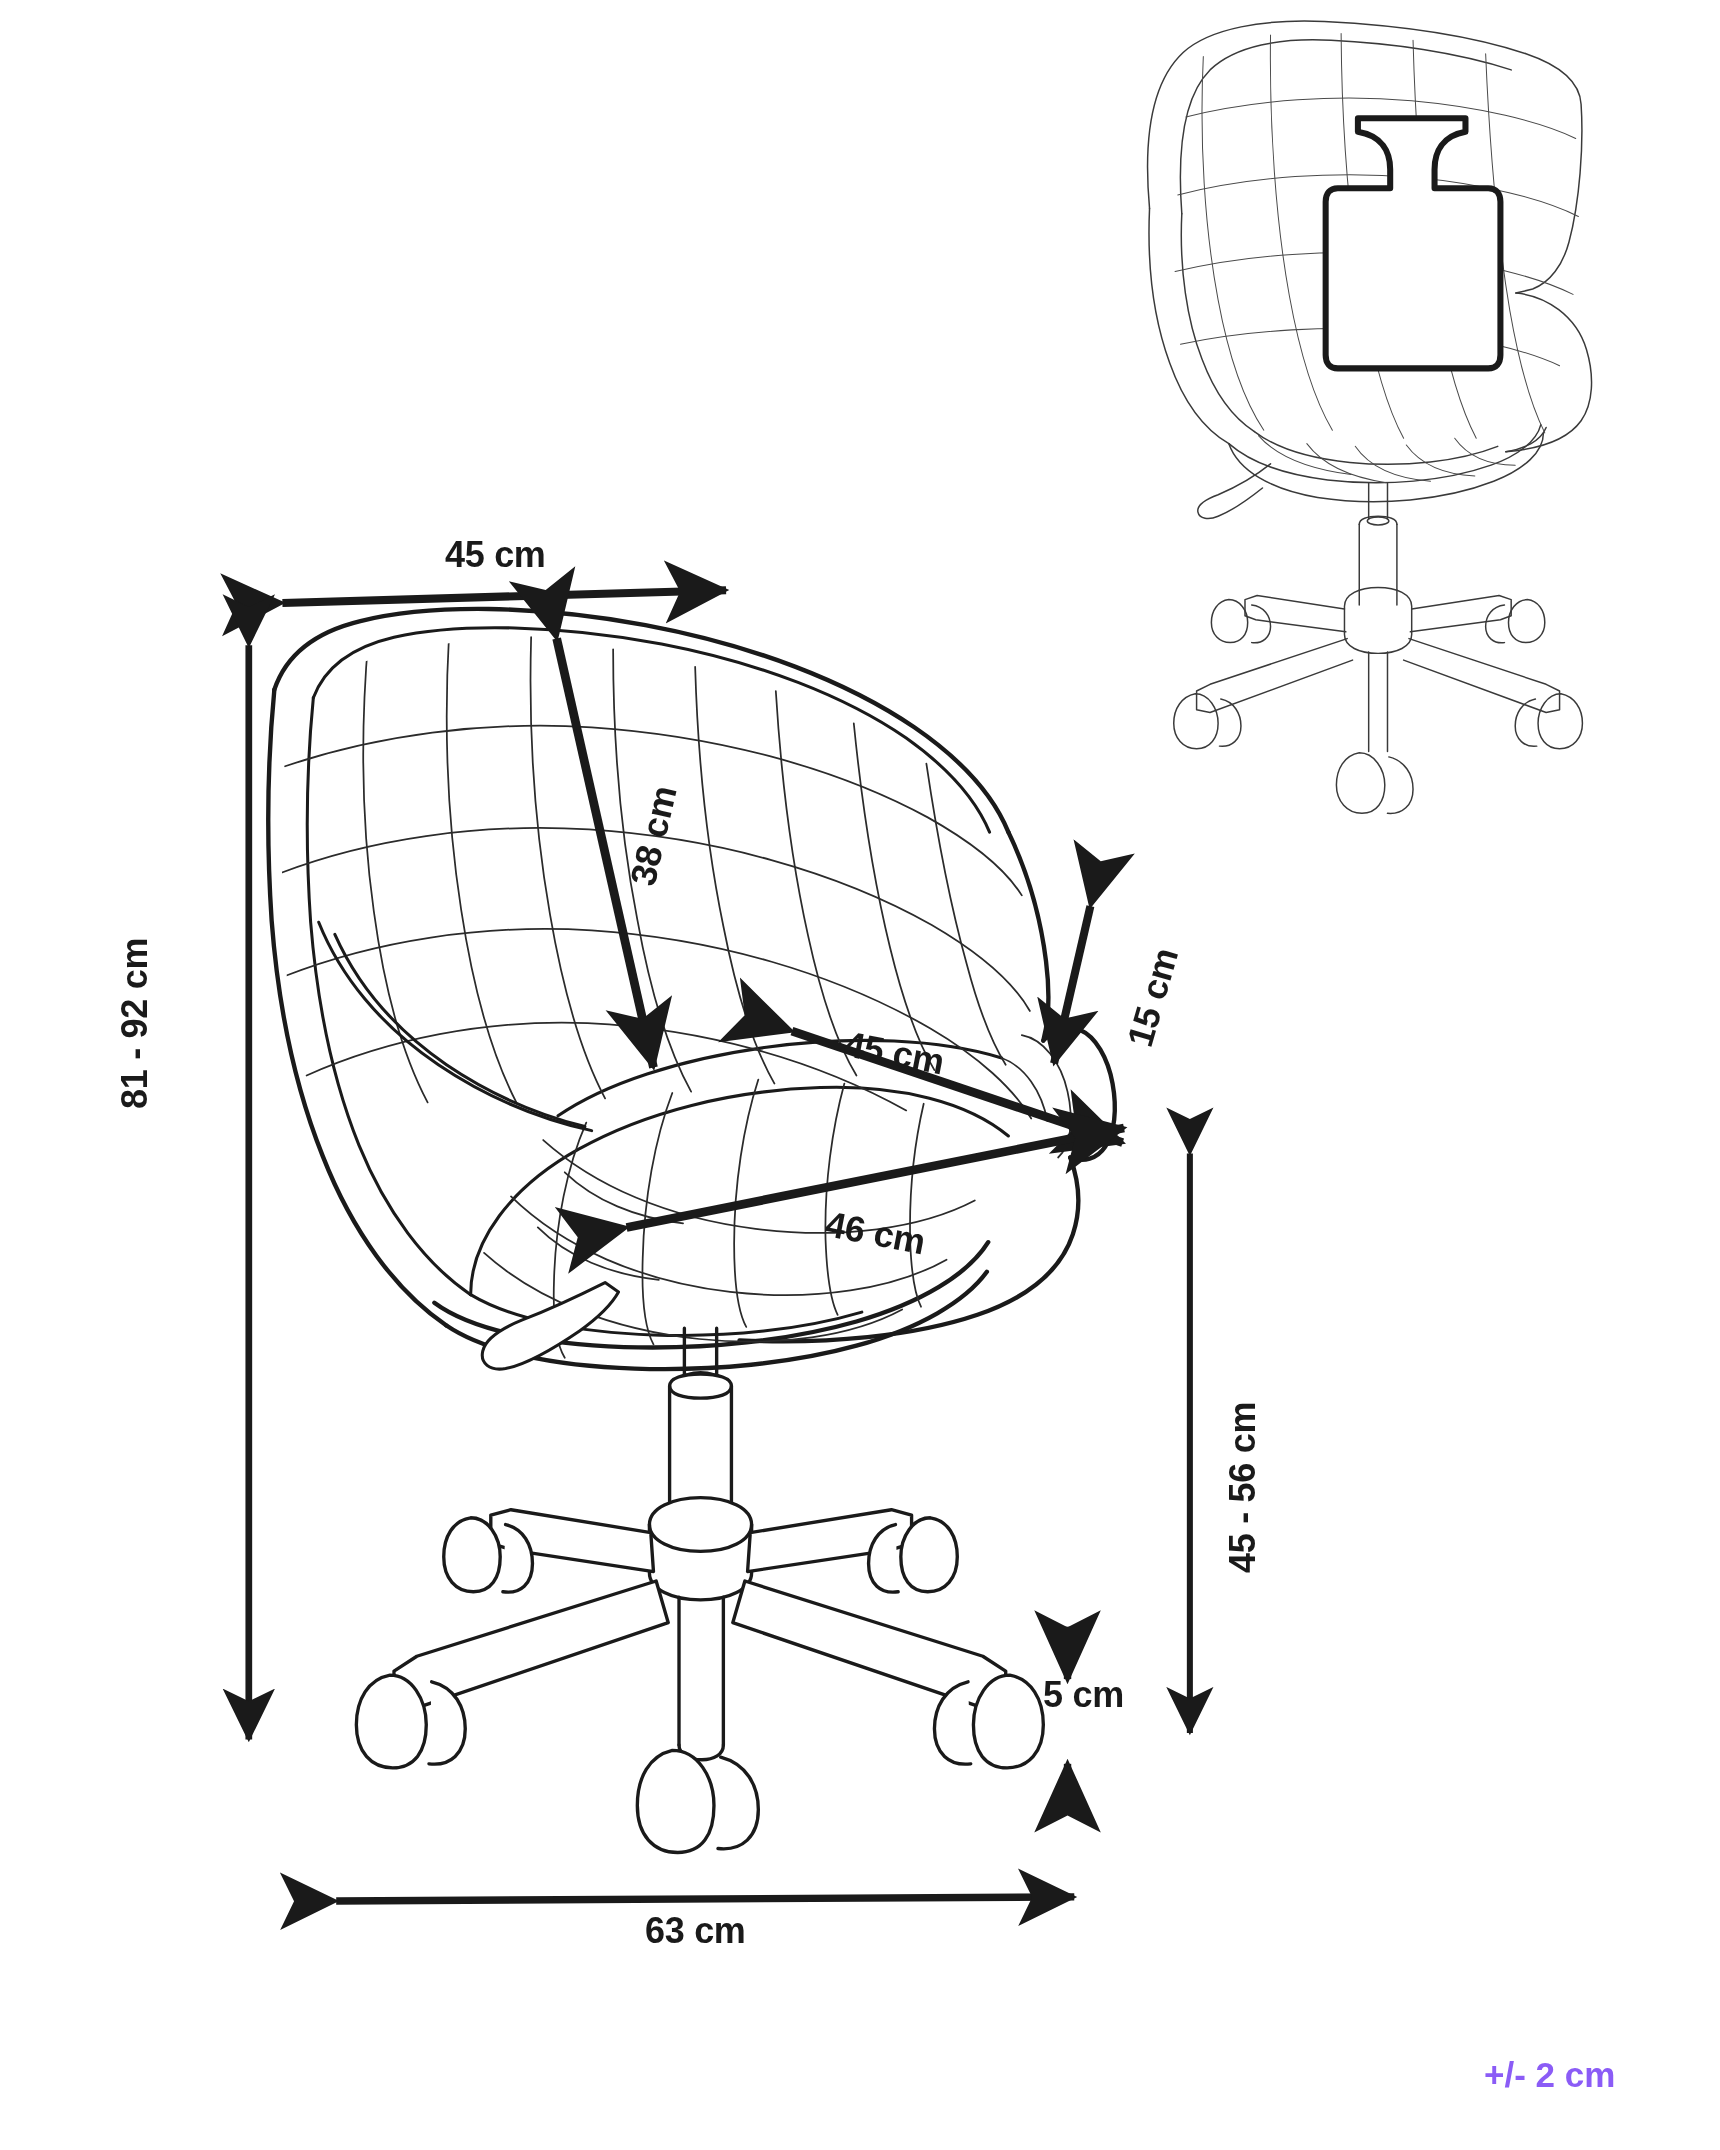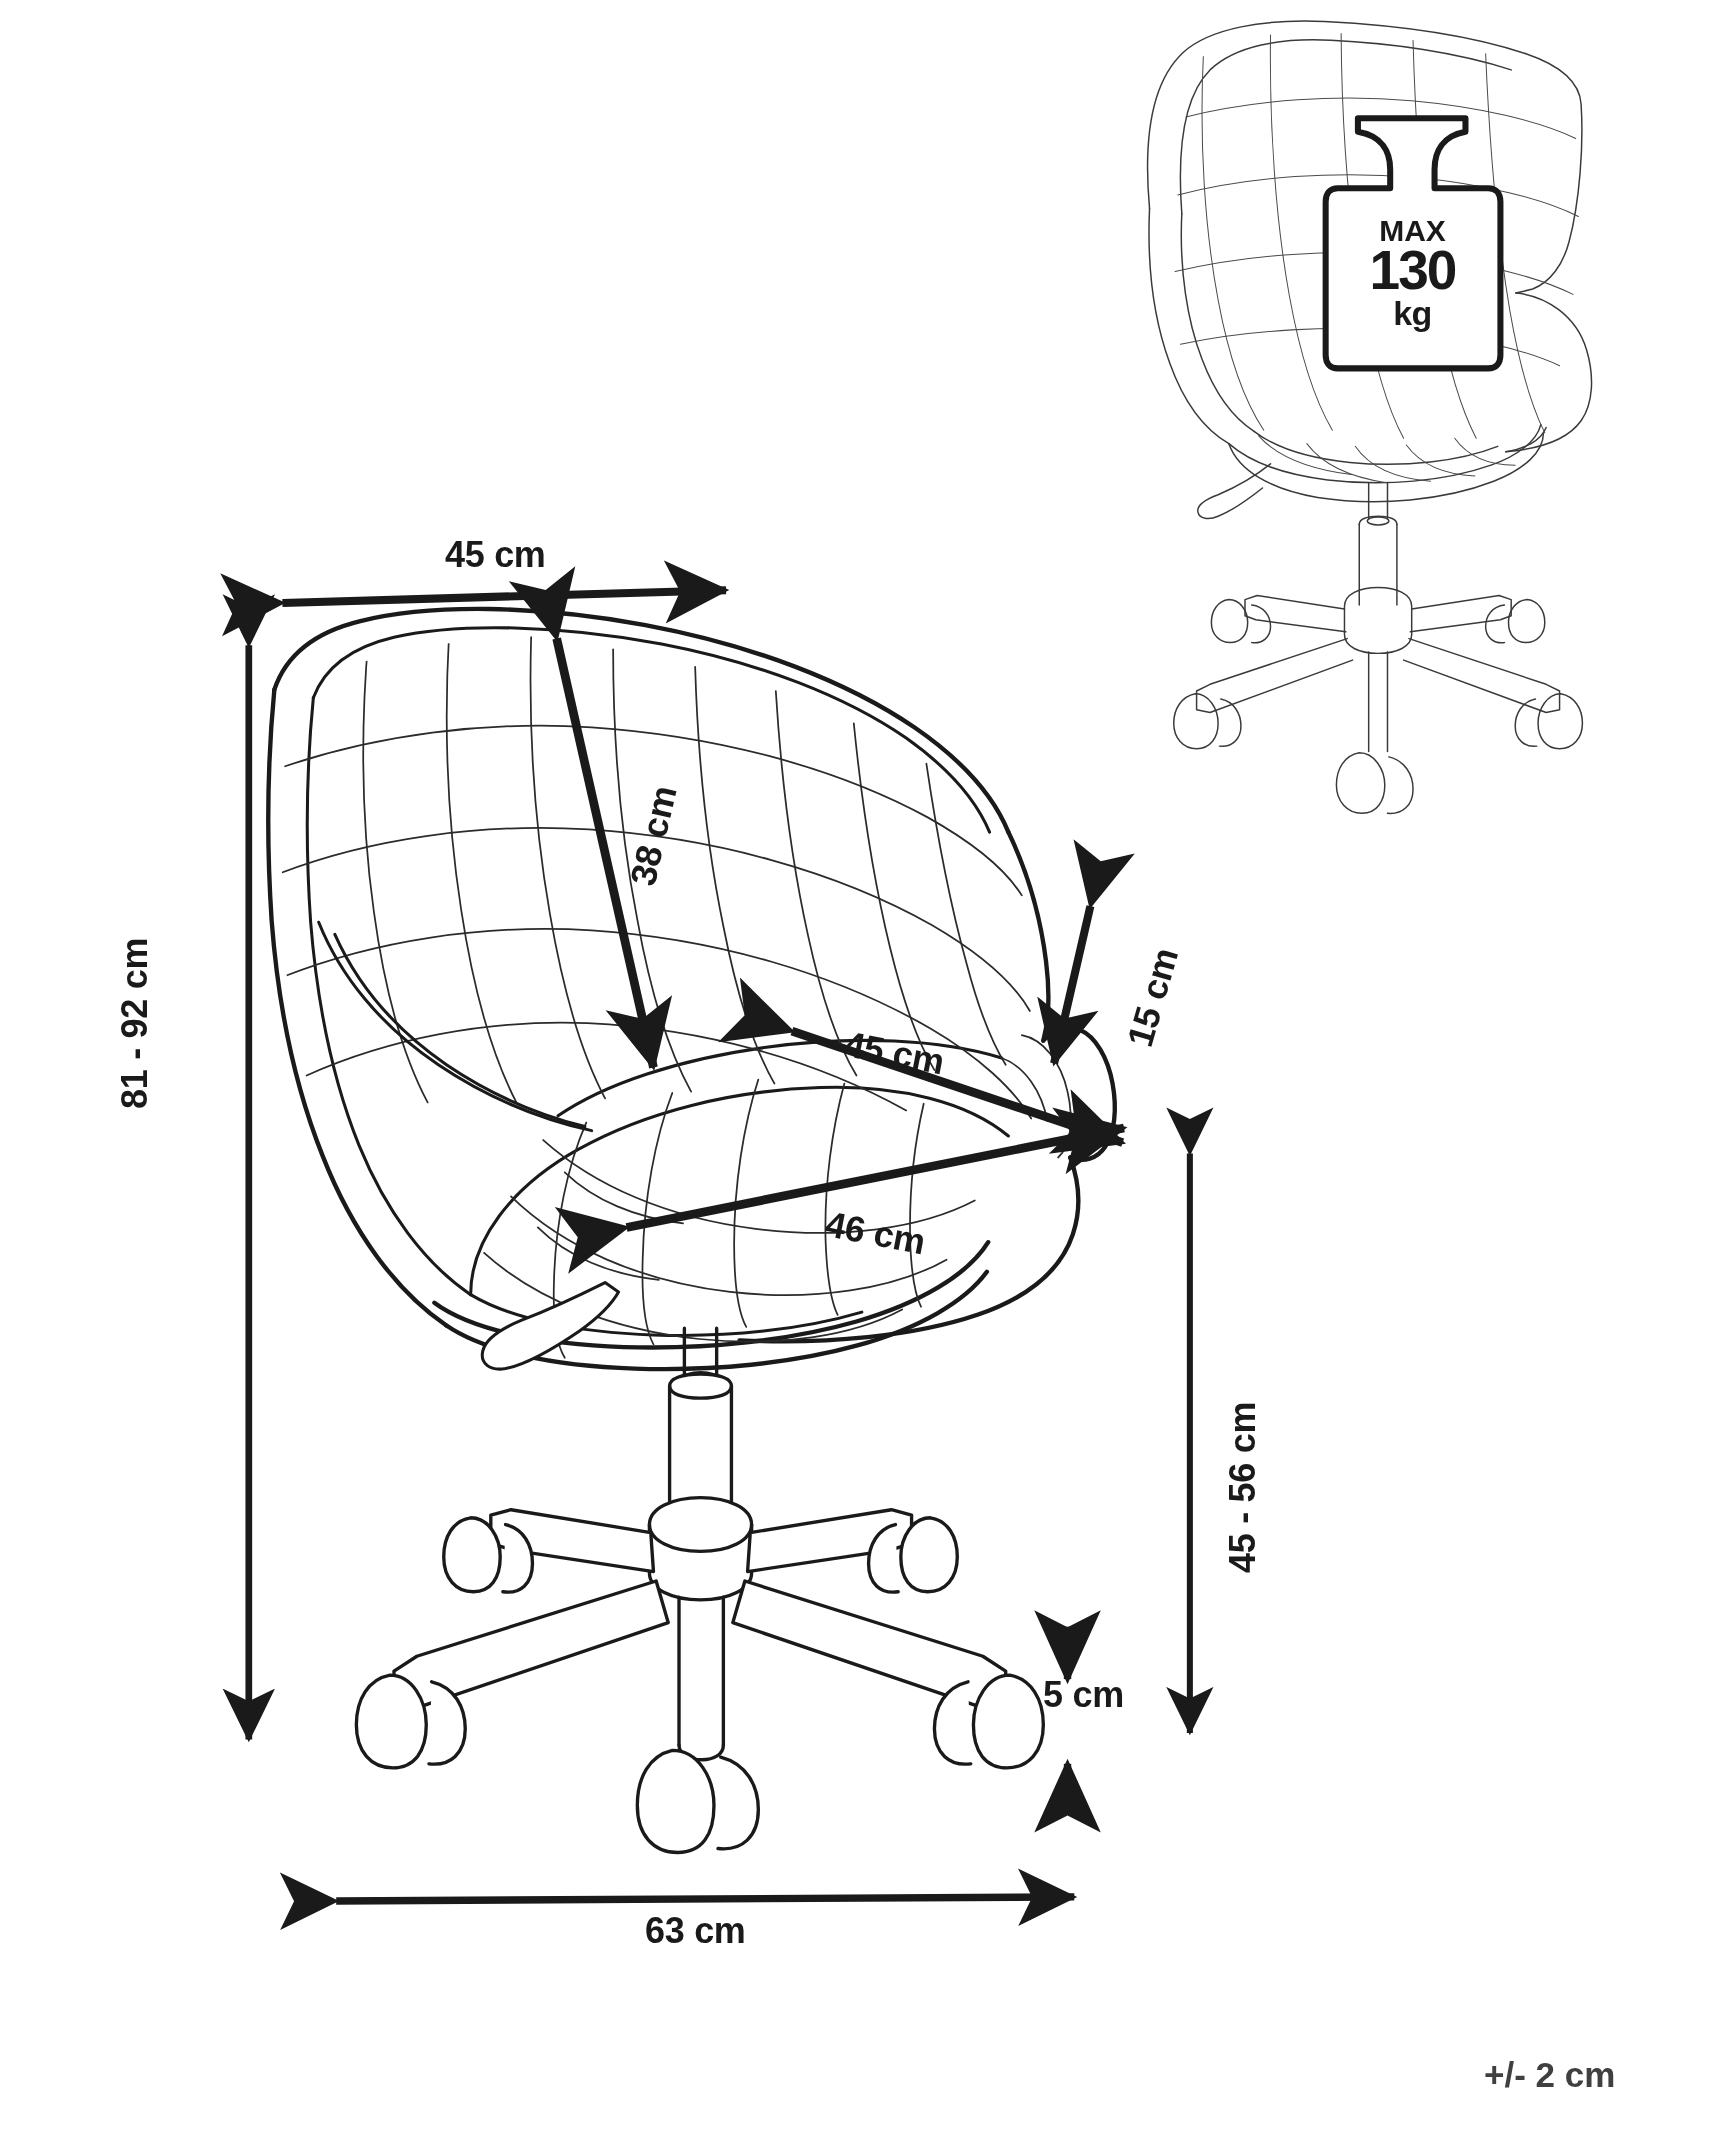--- a/index.html
+++ b/index.html
@@ -34,21 +34,21 @@
     font-family: "Liberation Sans", sans-serif;
     font-weight: bold;
     color: #1a1a1a;
     white-space: nowrap;
     letter-spacing: -0.3px;
   }
   .tolerance {
     position: absolute;
     font-family: "Liberation Sans", sans-serif;
     font-weight: bold;
-    color: #404040;
+    color: #8b5cf6;
     white-space: nowrap;
   }
   .weightbox {
     position: absolute;
     text-align: center;
     font-family: "Liberation Sans", sans-serif;
     font-weight: bold;
     color: #1a1a1a;
     line-height: 1;
   }
@@ -158,25 +158,20 @@
              L2232 528
              C2232 540 2226 548 2214 548
              L1990 548
              C1978 548 1972 540 1972 528
              L1972 300
              C1972 288 1978 280 1990 280
              L2068 280 L2068 252
              C2068 226 2056 202 2020 196 Z" fill="#ffffff" stroke="#1a1a1a" stroke-width="9" stroke-linejoin="round"></path>
   </svg>
 
-  <div class="weightbox" style="left:1325px; top:216px; width:175px;">
-    <div class="wb-max">MAX</div>
-    <div class="wb-num">130</div>
-    <div class="wb-kg">kg</div>
-  </div>
 
   <svg class="layer" viewBox="0 0 2560 3200">
     <defs>
       <clipPath id="shellclip">
         <path d="M430 1030 C410 1250 418 1470 452 1640
                  C486 1810 548 1930 620 1988
                  L700 2010
                  C840 2030 1050 2020 1250 1980
                  C1420 1946 1540 1890 1600 1820
                  L1640 1700

